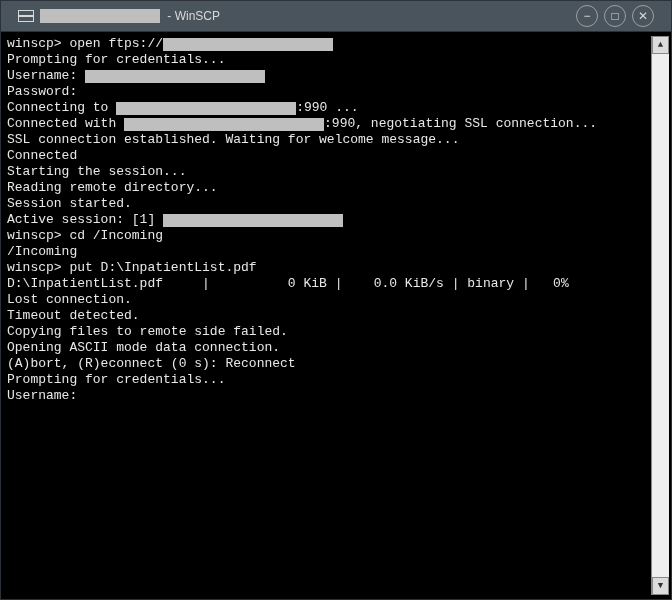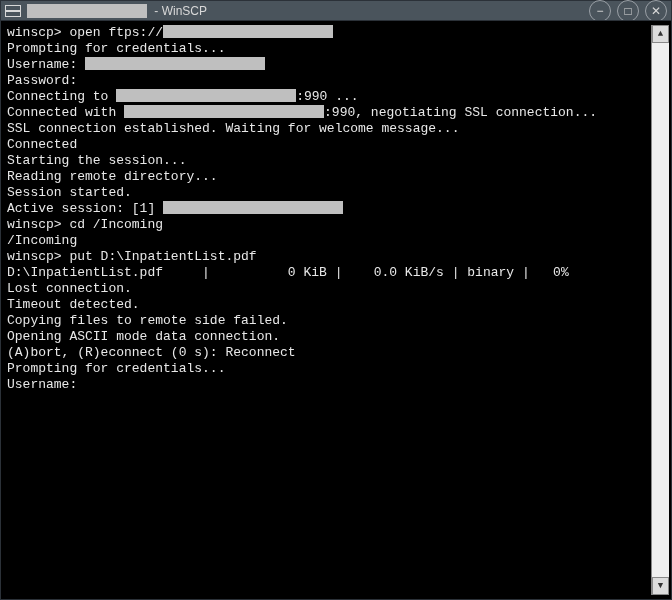--- a/index.html
+++ b/index.html
@@ -12,25 +12,25 @@
   }
   .window {
     width: 672px;
     height: 600px;
     background: #4a545c;
     border: 1px solid #2b3138;
     display: flex;
     flex-direction: column;
   }
   .titlebar {
-    height: 19px;
+    height: 30px;
     background: #4a545c;
     display: flex;
     align-items: center;
-    padding: 0 4px;
+    padding: 0 17px;
     font-family: "Segoe UI", sans-serif;
     font-size: 12px;
     color: #d8d8d8;
   }
   .tb-icon {
     width: 16px;
     height: 12px;
     border: 1px solid #d8d8d8;
     margin-right: 6px;
     background: linear-gradient(#4a545c 40%, #d8d8d8 40%, #d8d8d8 60%, #4a545c 60%);
@@ -68,21 +68,21 @@
   .terminal {
     flex: 1;
     background: #000;
     color: #e8e8e8;
     font-size: 13px;
     line-height: 16px;
     white-space: pre;
     overflow: hidden;
     font-family: "Consolas", "Courier New", monospace;
   }
-  .line { display: flex; height: 16px; }
+  .line { display: flex; align-items: center; height: 16px; }
   .redact {
     display: inline-block;
     height: 13px;
     background: #bfbfbf;
     vertical-align: middle;
   }
   .scrollbar {
     width: 18px;
     background: #efefef;
     display: flex;

